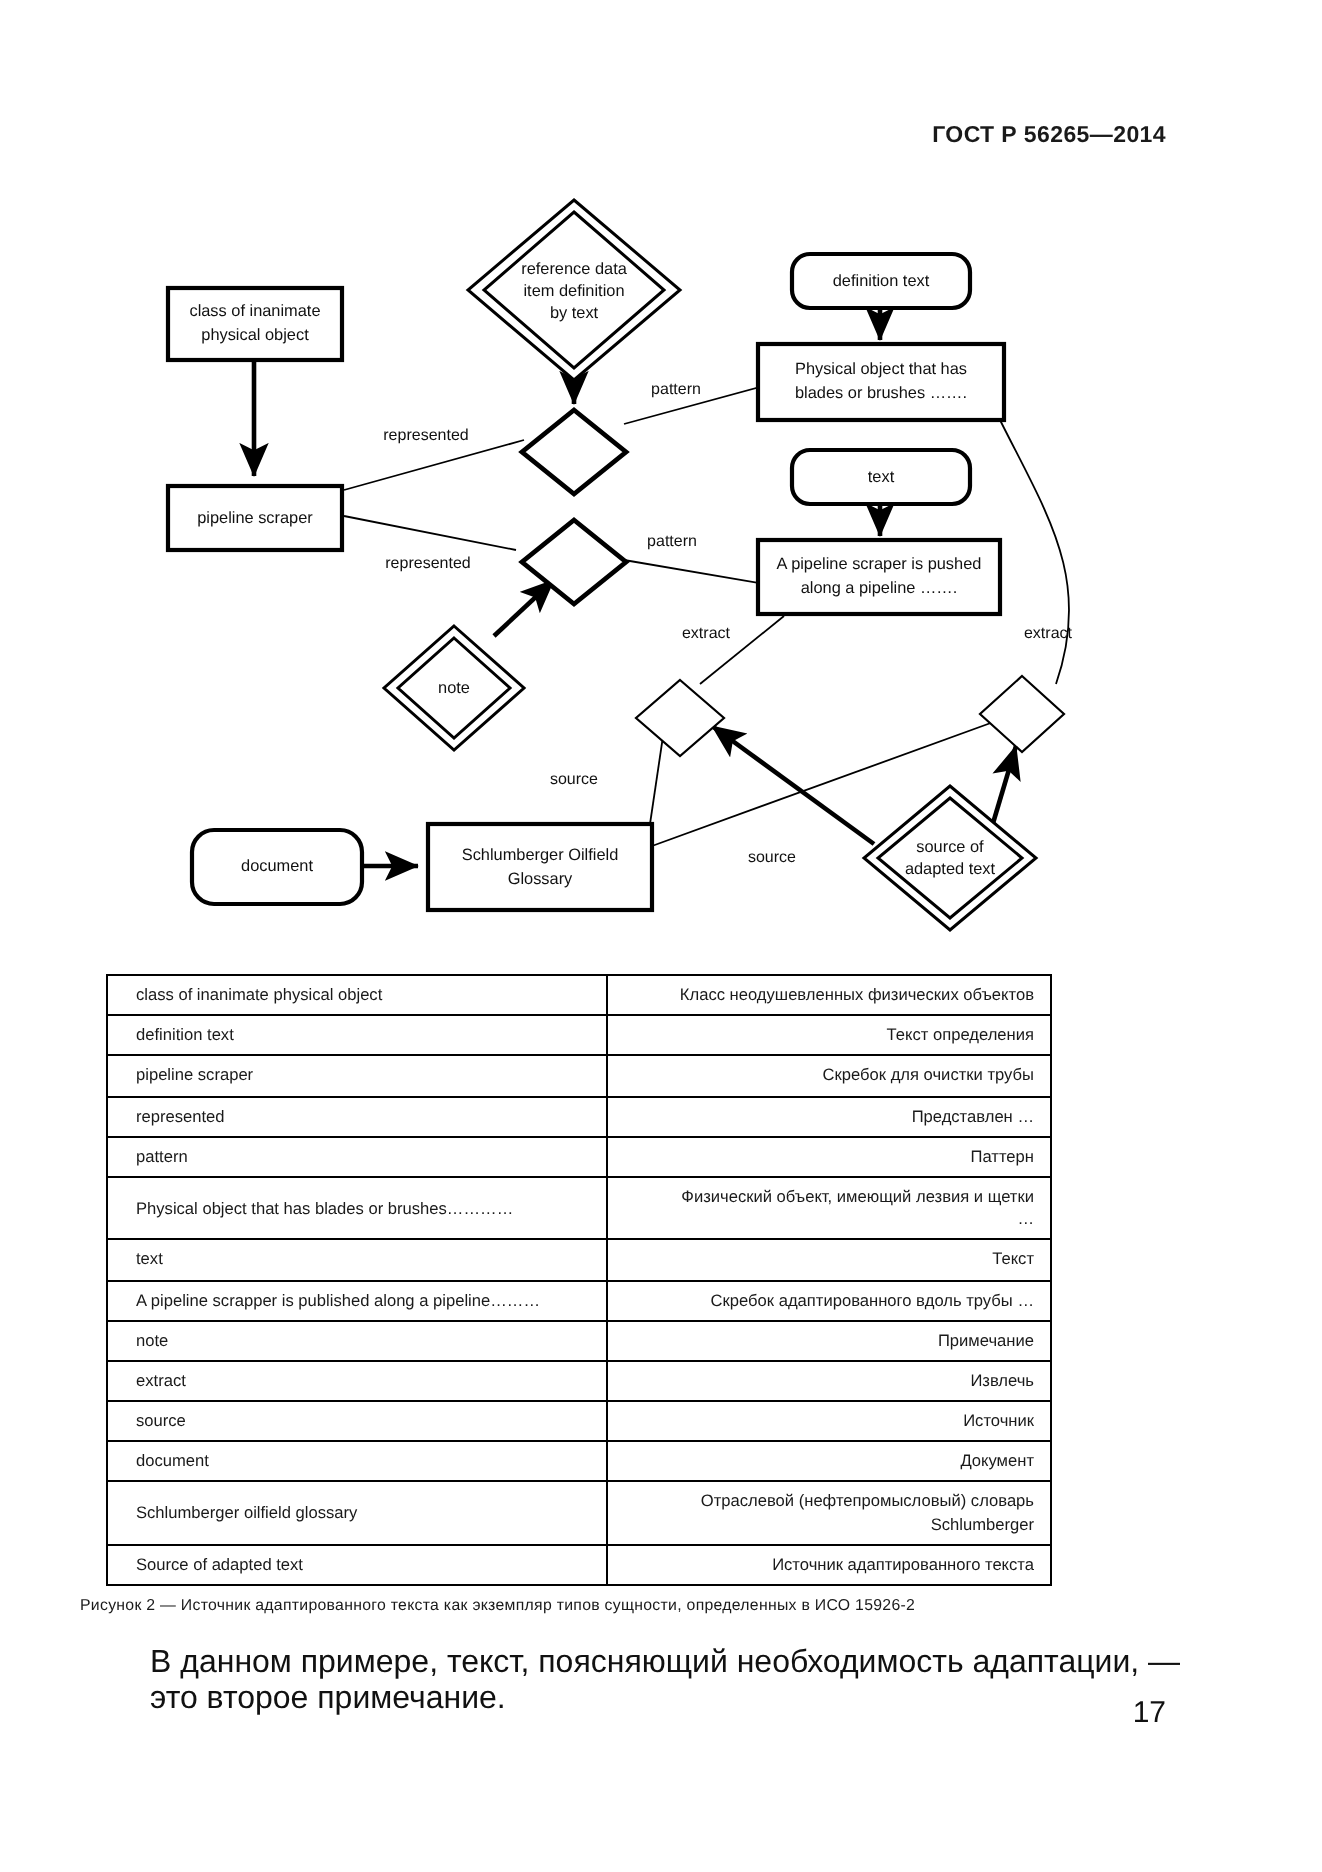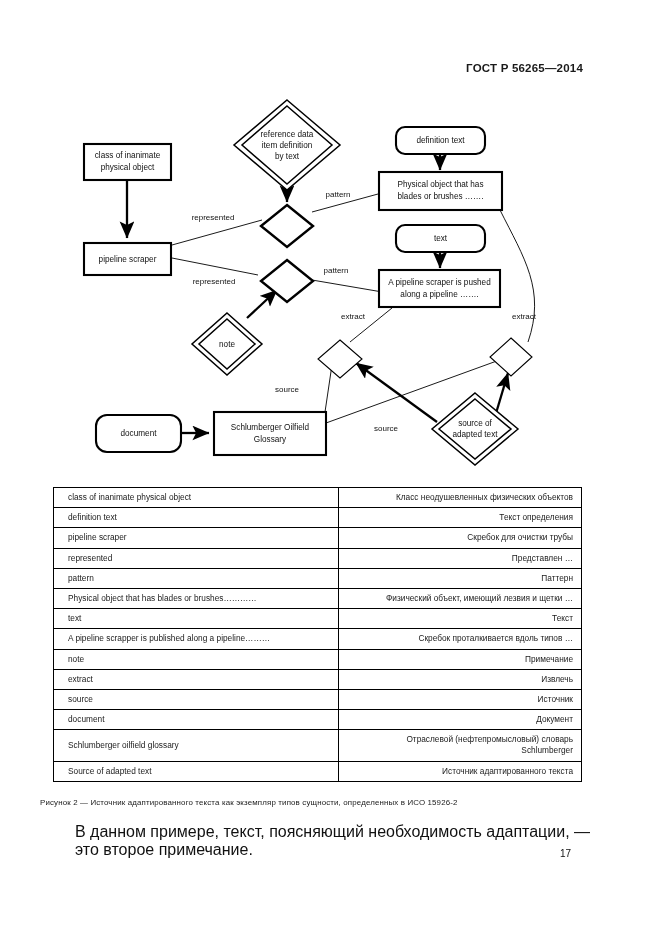--- a/index.html
+++ b/index.html
@@ -93,21 +93,21 @@
   .ln-bold {
     stroke: #000000;
     stroke-width: 2.3;
     fill: none;
   }
   
   #gloss-table {
     position: absolute;
     left: 53px;
     top: 487px;
-    width: 529px;
+    width: 473px;
     border-collapse: collapse;
     font-size: 8.3px;
   }
   #gloss-table td {
     border: 1px solid #000000;
     padding: 4px 6px 4px 14px;
     vertical-align: middle;
     line-height: 1.35;
   }
   #gloss-table td.ru {
@@ -134,23 +134,23 @@
   #closing-note {
     position: absolute;
     left: 75px;
     top: 823px;
     width: 520px;
     font-size: 16px;
     color: #111;
   }
   #page-number {
     position: absolute;
-    right: 90px;
+    right: 78px;
     top: 848px;
-    font-size: 10px;
+    font-size: 15px;
     color: #111;
   }
 </style>
 </head>
 <body>
 
 <div id="page">
 
   <div id="std-header">ГОСТ Р 56265—2014</div>
 
@@ -365,21 +365,21 @@
         </tr>
         <tr>
           <td class="en">text</td>
           <td class="ru">
             <span class="ru-inner">Текст</span>
           </td>
         </tr>
         <tr>
           <td class="en">A pipeline scrapper is published along a pipeline………</td>
           <td class="ru">
-            <span class="ru-inner">Скребок проталкивается вдоль типов …</span>
+            <span class="ru-inner">Скребок адаптированного вдоль трубы …</span>
           </td>
         </tr>
         <tr>
           <td class="en">note</td>
           <td class="ru">
             <span class="ru-inner">Примечание</span>
           </td>
         </tr>
         <tr>
           <td class="en">extract</td>

